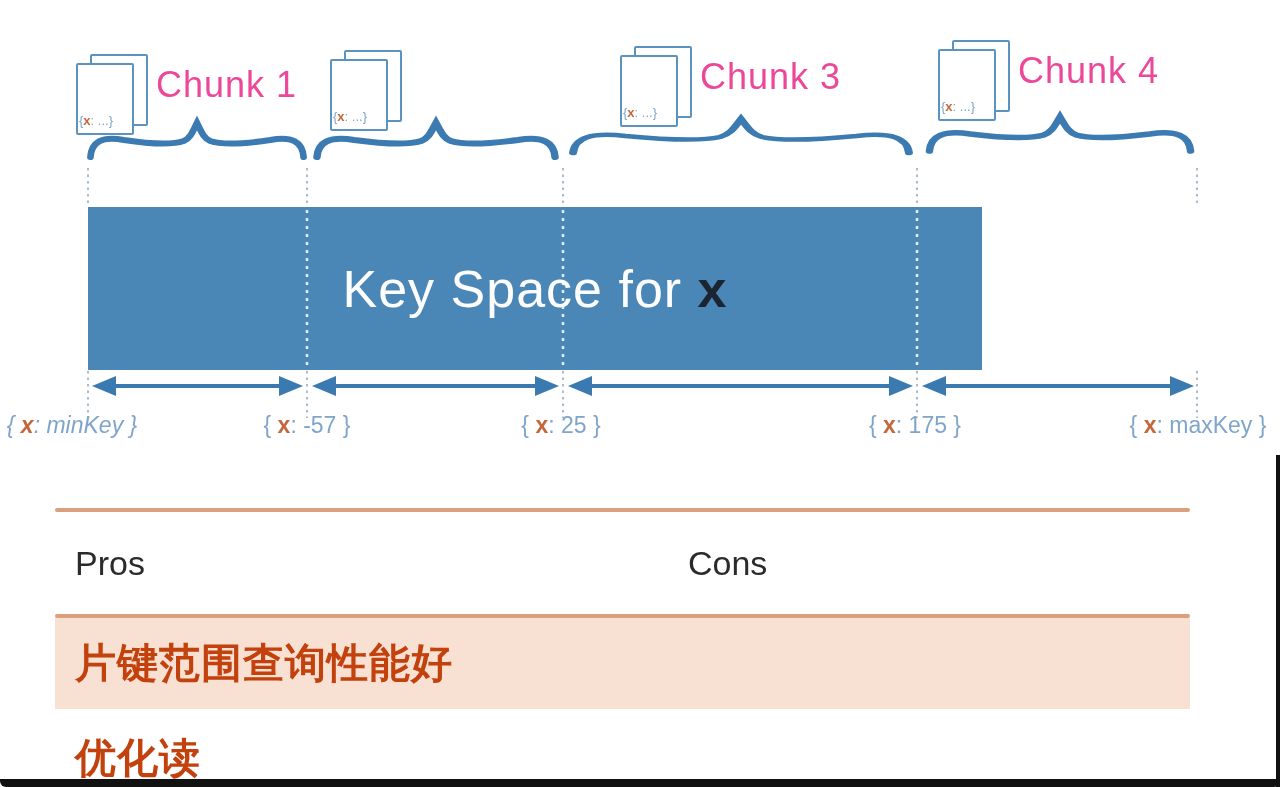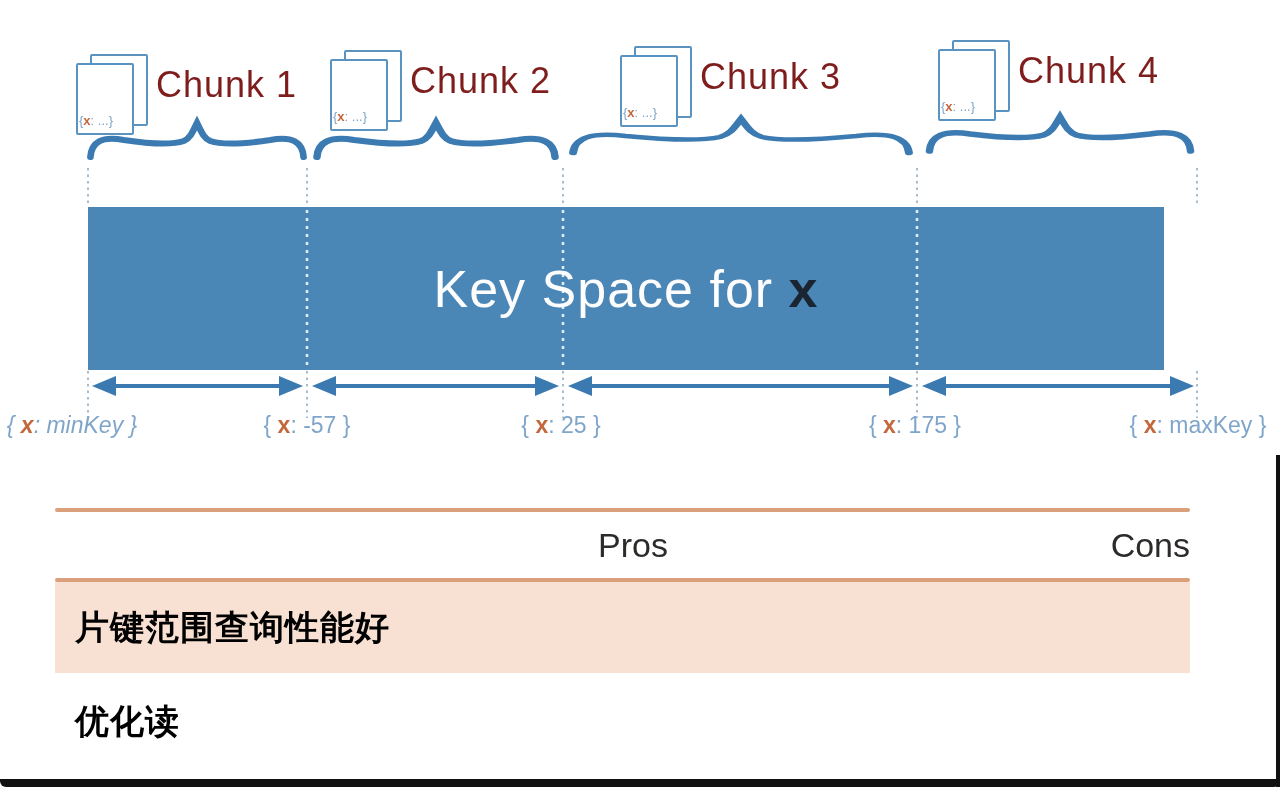--- a/index.html
+++ b/index.html
@@ -4,21 +4,21 @@
 <style>
   * { margin: 0; padding: 0; box-sizing: border-box; }
   html, body { width: 1280px; height: 787px; background: #ffffff; }
   body { font-family: "Liberation Sans", "DejaVu Sans", sans-serif; position: relative; overflow: hidden; }
 
   .slide { position: absolute; inset: 0; background: #ffffff; }
 
   
   .chunk { position: absolute; display: flex; align-items: flex-start; }
   .chunk-label {
-    color: #7f1d1d; font-size: 36px; letter-spacing: 1px;
+    color: #ec4899; font-size: 36px; letter-spacing: 1px;
     margin-top: 10px; margin-left: 2px; white-space: pre;
   }
   .doc-icon { position: relative; width: 78px; height: 84px; flex: 0 0 auto; }
   .doc-page {
     position: absolute; background: #ffffff;
     border: 2.5px solid #5a92c0; border-radius: 2px;
   }
   .doc-page.back  { left: 14px; top: 0;  width: 58px; height: 72px; }
   .doc-page.front { left: 0;  top: 9px; width: 58px; height: 72px; }
   .doc-icon-text {
@@ -26,45 +26,45 @@
     font-size: 13px; color: #7fa5ca; white-space: pre;
   }
   .doc-icon-text .okey { color: #c4683c; font-weight: bold; }
 
   
   .brace { position: absolute; height: 52px; }
   .brace svg { width: 100%; height: 100%; display: block; }
 
   
   .keyspace-bar {
-    position: absolute; left: 88px; top: 207px; width: 1076px; height: 163px;
+    position: absolute; left: 88px; top: 207px; width: 894px; height: 163px;
     background: #4a86b6; display: flex; align-items: center; justify-content: center;
   }
   .keyspace-text { font-size: 52px; color: #fdfdfd; letter-spacing: 1px; white-space: pre; }
   .keyspace-text .dkey { color: #1b2531; font-weight: bold; }
 
   
   .rlabel {
     position: absolute; top: 412px; transform: translateX(-50%);
     font-size: 23px; color: #7fa5ca; white-space: pre;
   }
   .rlabel .okey { color: #c4683c; font-weight: bold; }
 
   
   .overlay { position: absolute; left: 0; top: 0; width: 1280px; height: 470px; }
 
   
   .pc-table { position: absolute; left: 55px; top: 508px; width: 1135px; }
   .t-line { height: 4px; background: #d9a07b; border-radius: 2px; }
   .t-row { display: grid; grid-template-columns: 613px 522px; align-items: center; }
-  .t-header { height: 66px; text-align: right; }
+  .t-header { height: 102px; }
   .t-header .t-cell { font-size: 34px; color: #2d2b29; font-weight: 500; }
   .t-body1 { height: 91px; background: #f8e1d3; }
   .t-body2 { height: 98px; background: #ffffff; }
-  .t-body1 .t-cell, .t-body2 .t-cell { font-size: 34px; color: #000000; font-weight: 600; letter-spacing: 1px; }
+  .t-body1 .t-cell, .t-body2 .t-cell { font-size: 41px; color: #c2410c; font-weight: 600; letter-spacing: 1px; }
   .t-cell { padding-left: 20px; }
 
   
   .edge-bottom { position: absolute; left: 0; bottom: 0; width: 1280px; height: 8px; background: #111111; border-bottom-left-radius: 6px; border-bottom-right-radius: 6px; }
   .edge-right  { position: absolute; right: 0; top: 455px; width: 4px; height: 332px; background: #111111; }
 </style>
 </head>
 <body>
 
 <div class="slide">
@@ -77,21 +77,20 @@
     </div>
     <div class="chunk-label">Chunk 1</div>
   </div>
 
   <div class="chunk" style="left:330px; top:50px;">
     <div class="doc-icon">
       <div class="doc-page back"></div>
       <div class="doc-page front"></div>
       <div class="doc-icon-text"><span>{</span><span class="okey">x</span><span>: ...}</span></div>
     </div>
-    <div class="chunk-label">Chunk 2</div>
   </div>
 
   <div class="chunk" style="left:620px; top:46px;">
     <div class="doc-icon">
       <div class="doc-page back"></div>
       <div class="doc-page front"></div>
       <div class="doc-icon-text"><span>{</span><span class="okey">x</span><span>: ...}</span></div>
     </div>
     <div class="chunk-label">Chunk 3</div>
   </div>

